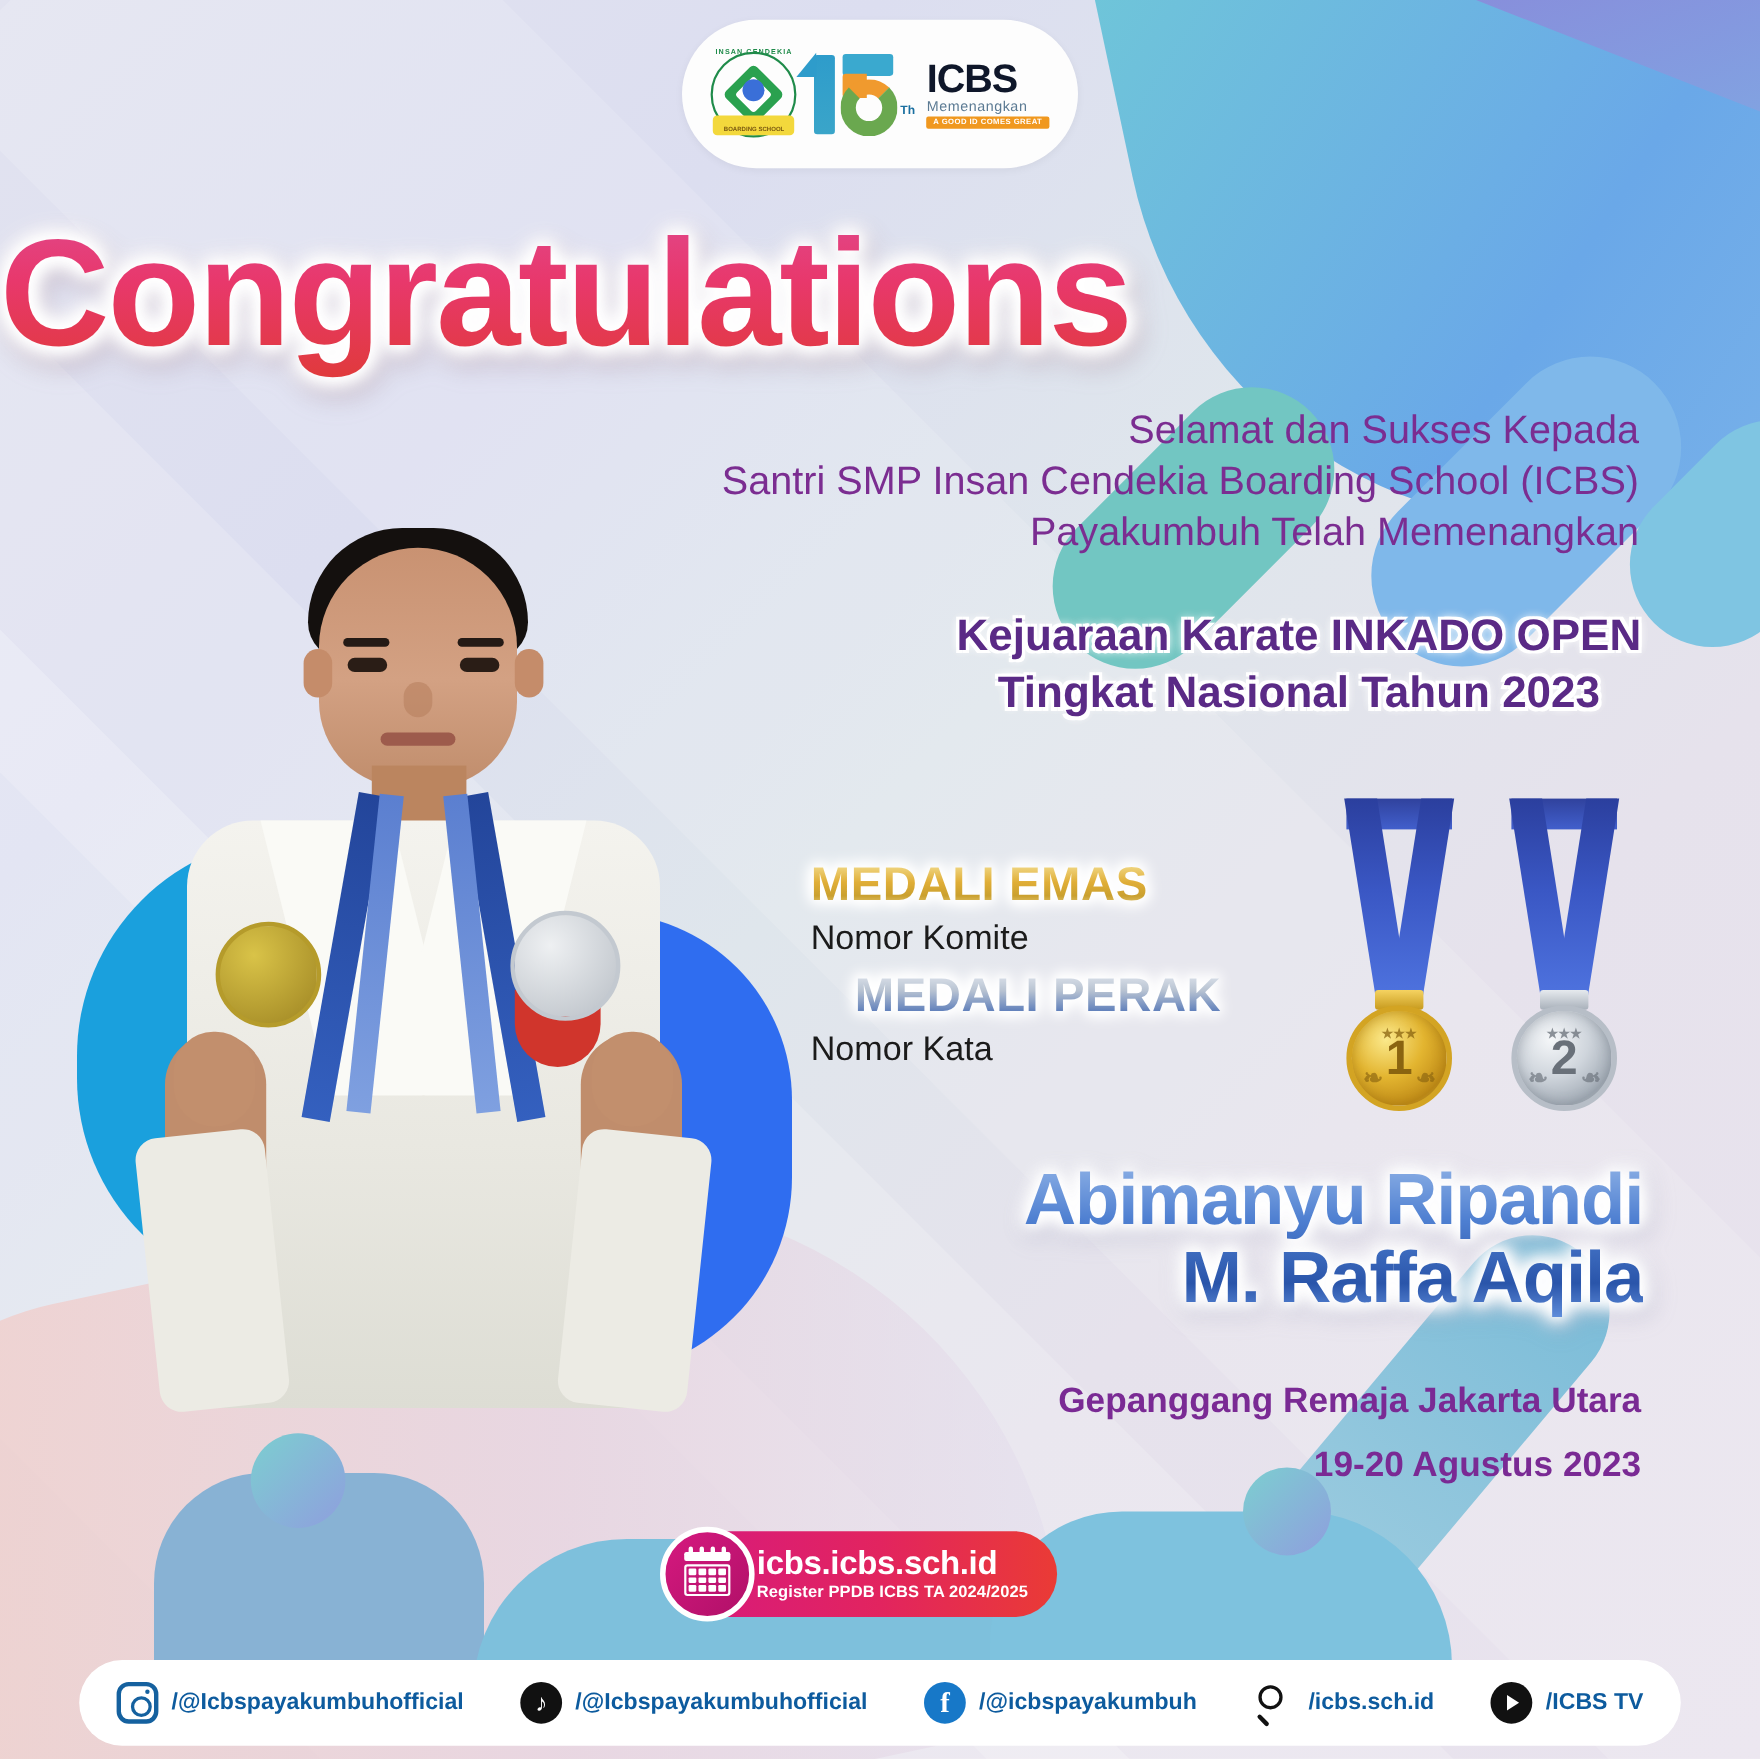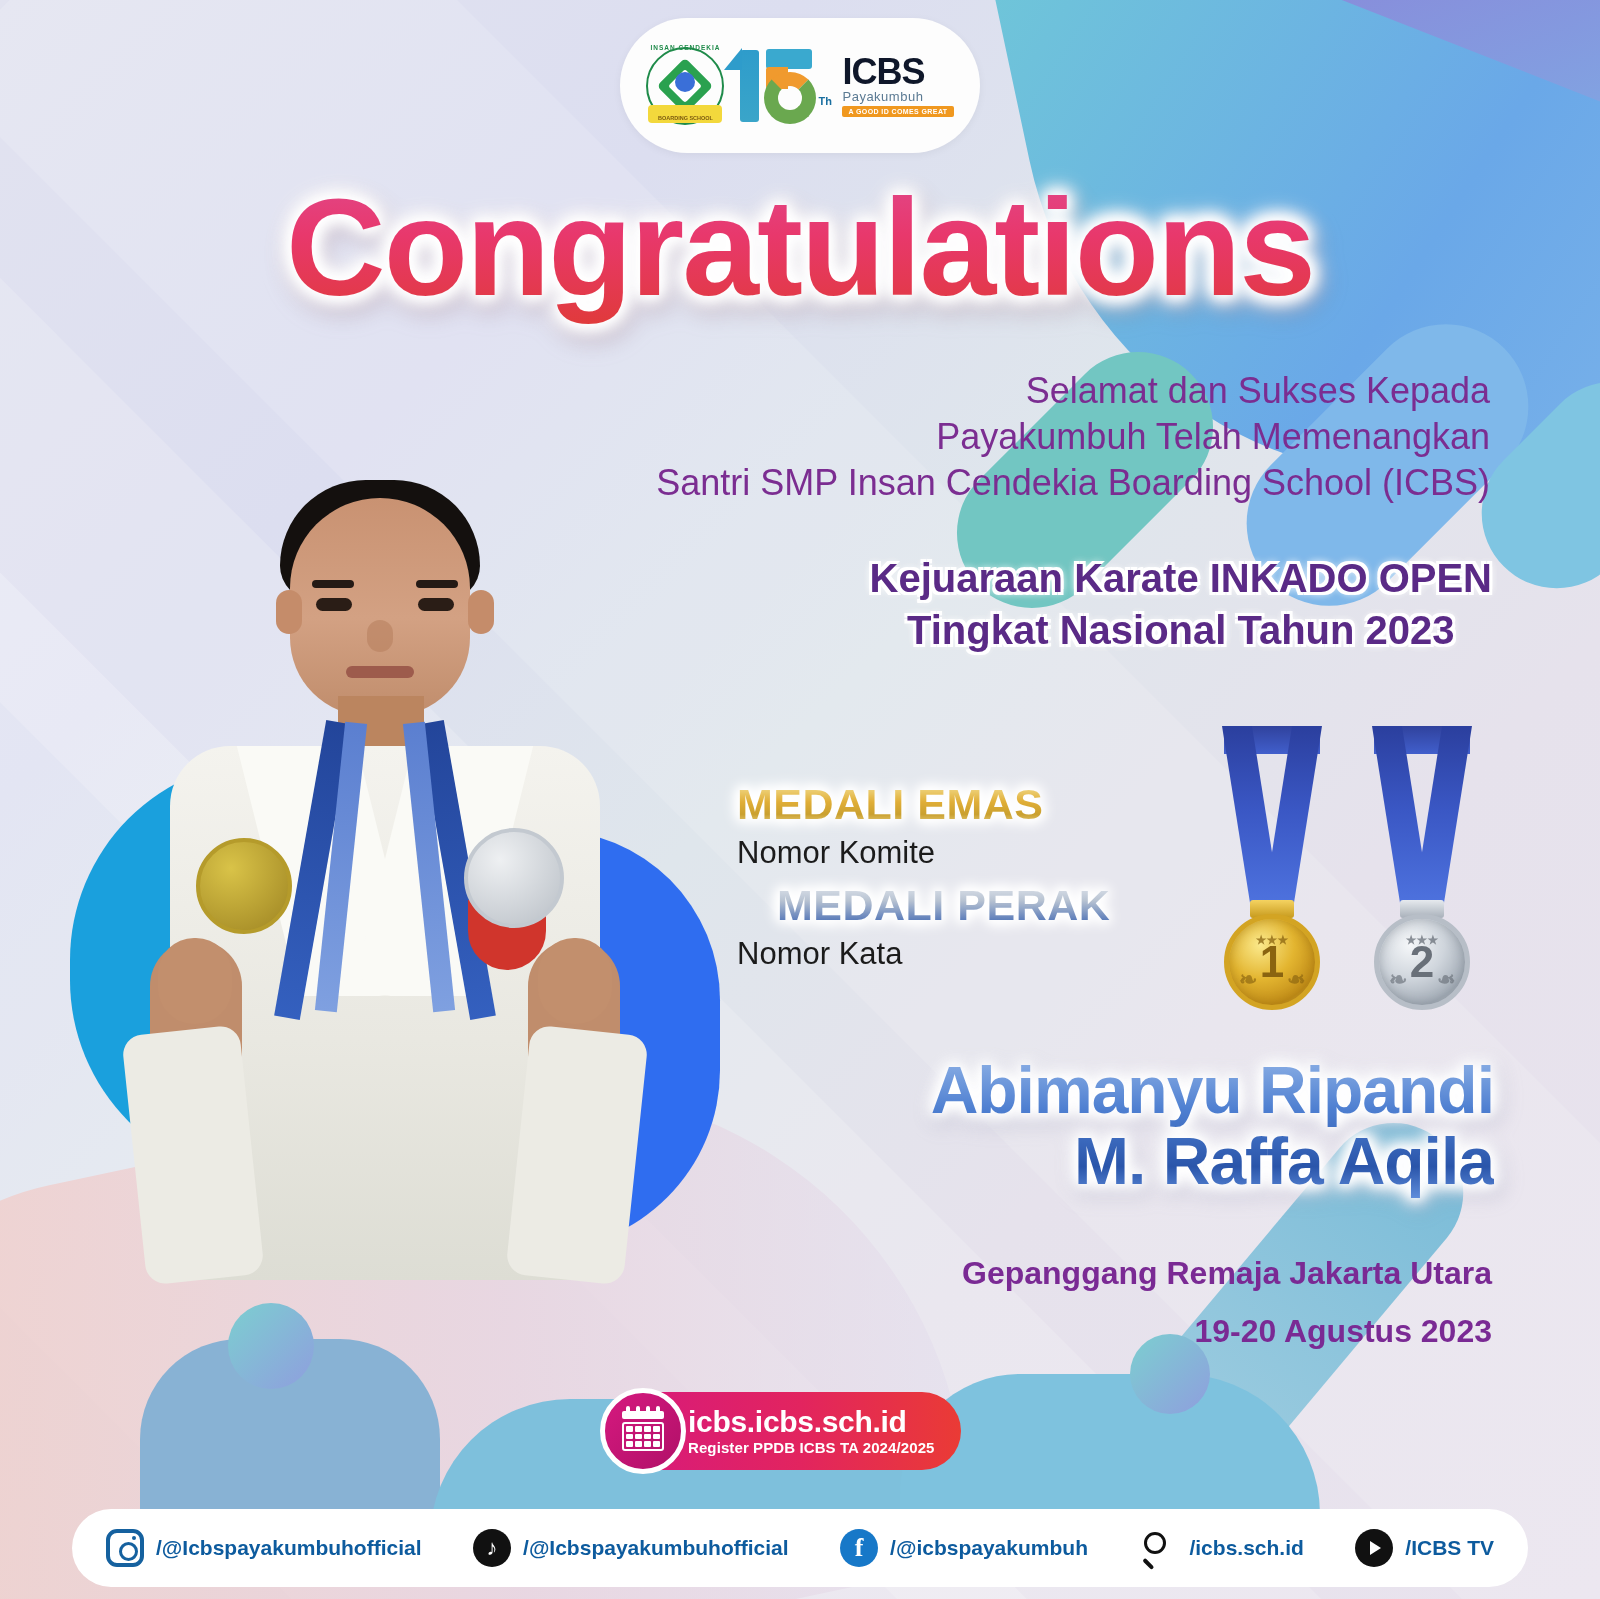--- a/index.html
+++ b/index.html
@@ -180,21 +180,21 @@
   .icbs-txt{ display:flex; flex-direction:column; line-height:1; }
   .icbs-main{ font-size:36px; font-weight:bold; color:#0f172a; letter-spacing:-1px; }
   .icbs-sub{ font-size:13px; color:#5b7a93; letter-spacing:.5px; }
   .icbs-tag{
     margin-top:3px; font-size:7px; color:#fff; background:#f0981f;
     padding:2px 6px; border-radius:2px; letter-spacing:.4px; font-weight:bold;
   }
 
   
   .congrats{
-    position:absolute; left:0; right:0; top:168px; text-align:center;
+    position:absolute; left:0; right:0; top:188px; text-align:left;
     font-size:138px; font-weight:bold; font-style:normal;
     font-family:"Liberation Sans", sans-serif;
     letter-spacing:-2px;
     background:linear-gradient(180deg,#e0498d 0%,#e8386c 42%,#e03a3a 100%);
     -webkit-background-clip:text; background-clip:text; color:transparent;
     -webkit-text-stroke:0;
     filter: drop-shadow(0 0 9px #fff) drop-shadow(0 0 9px #fff)
             drop-shadow(0 0 5px #fff) drop-shadow(4px 8px 7px rgba(140,110,130,.35));
     z-index:5;
   }
@@ -440,32 +440,32 @@
     <div class="anniv">
       <div class="num">
         <div class="one"></div>
         <div class="five-top"></div>
         <div class="five-mid"></div>
         <div class="five-ring"></div>
         <div class="th">Th</div>
       </div>
       <div class="icbs-txt">
         <div class="icbs-main">ICBS</div>
-        <div class="icbs-sub">Payakumbuh</div>
+        <div class="icbs-sub">Memenangkan</div>
         <div class="icbs-tag">A GOOD ID COMES GREAT</div>
       </div>
     </div>
   </div>
 
   <div class="congrats">Congratulations</div>
 
   <div class="intro">
     <div>Selamat dan Sukses Kepada</div>
+    <div>Santri SMP Insan Cendekia Boarding School (ICBS)</div>
     <div>Payakumbuh Telah Memenangkan</div>
-    <div>Santri SMP Insan Cendekia Boarding School (ICBS)</div>
   </div>
 
   <div class="event">
     <div>Kejuaraan Karate INKADO OPEN</div>
     <div>Tingkat Nasional Tahun 2023</div>
   </div>
 
   <div class="medal-block">
     <div class="medal-gold">MEDALI EMAS</div>
     <div class="medal-cap">Nomor Komite</div>

